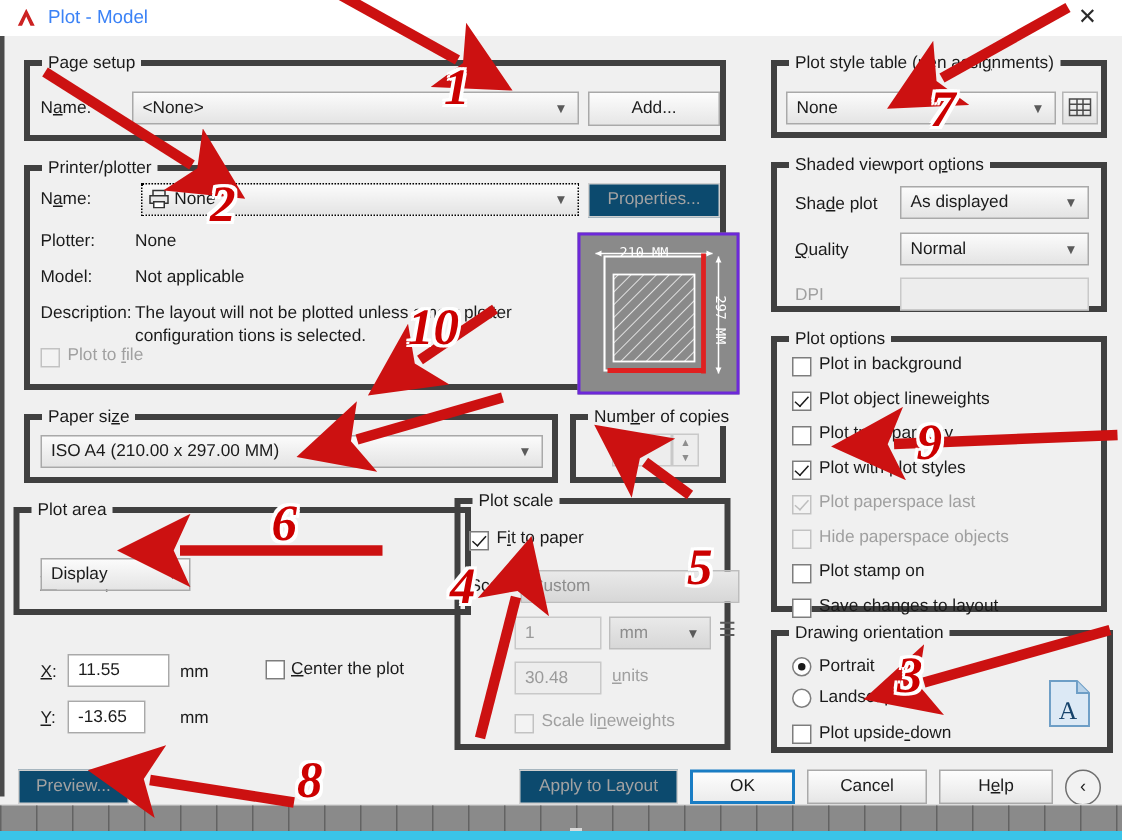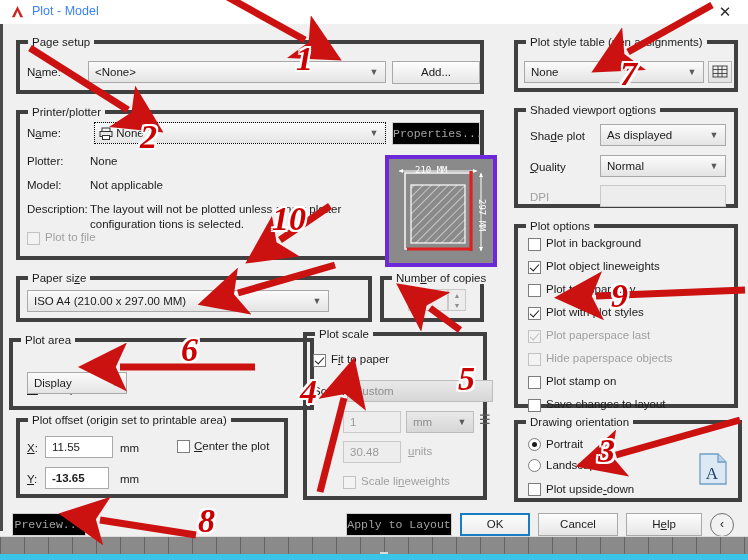--- a/index.html
+++ b/index.html
@@ -46,21 +46,21 @@
   .combo.focus{border:1px dotted #000;background:linear-gradient(#fbfbfb,#e4e4e4);}
 
   .txt{position:absolute;box-sizing:border-box;border:1px solid #a9a9a9;background:#fff;
     height:22px;line-height:20px;font-size:11.5px;color:#1b1b1b;padding-left:6px;
     white-space:nowrap;overflow:hidden;cursor:text;}
   .txt.dis{background:#ededed;border-color:#c9c9c9;color:#9a9a9a;}
 
   .btn{position:absolute;box-sizing:border-box;border:1px solid #a9a9a9;
     background:linear-gradient(#fdfdfd,#e6e6e6);font-size:11.5px;color:#1b1b1b;
     text-align:center;height:23px;line-height:21px;cursor:pointer;}
-  .btn.dis{color:#a2a2a2;background:#000000;border-color:#cfcfcf;font-family:Liberation Mono, monospace;}
+  .btn.dis{color:#a2a2a2;background:#0c4a6e;border-color:#cfcfcf;}
   .btn.def{border:2px solid #1a7dc4;line-height:19px;background:linear-gradient(#fdfdfd,#ececec);}
 
   
   .cb{position:absolute;width:13px;height:13px;box-sizing:border-box;
     border:1px solid #7d7d7d;background:#fff;cursor:pointer;}
   .cb.dis{border-color:#c2c2c2;background:#f3f3f3;}
   .cb.on:after{content:"";position:absolute;left:3px;top:0px;width:4px;height:8px;
     border:solid #1b1b1b;border-width:0 1.6px 1.6px 0;transform:rotate(42deg);}
   .cb.on.dis:after{border-color:#bdbdbd;}
   .rd{position:absolute;width:13px;height:13px;box-sizing:border-box;border-radius:50%;
@@ -68,21 +68,21 @@
   .rd.on:after{content:"";position:absolute;left:3px;top:3px;width:5px;height:5px;
     border-radius:50%;background:#1b1b1b;}
 
   
   .spin{position:absolute;width:18px;box-sizing:border-box;border:1px solid #c9c9c9;
     background:#ededed;height:22px;cursor:pointer;}
   .spin div{height:10px;display:flex;align-items:center;justify-content:center;
     font-size:7px;color:#8d8d8d;}
 
   
-  .paperprev{position:absolute;background:#8a8a8a;border:4px solid #6d28d9;}
+  .paperprev{position:absolute;background:#8a8a8a;border:2px solid #6d28d9;}
   .penbtn{position:absolute;box-sizing:border-box;border:1px solid #b5b5b5;
     background:linear-gradient(#f7f7f7,#e2e2e2);cursor:pointer;}
   .aicon{position:absolute;}
   .arrowbtn{position:absolute;width:22px;height:22px;border-radius:50%;
     border:1px solid #6f6f6f;background:#f2f2f2;text-align:center;line-height:20px;
     font-size:12px;color:#1b1b1b;cursor:pointer;}
   .menuico{position:absolute;font-size:13px;color:#5a5a5a;}
 
   
   .anno{position:absolute;font-family:"Liberation Serif",serif;font-weight:bold;
@@ -164,21 +164,21 @@
       <text x="26" y="14" font-family="DejaVu Sans Mono, monospace" font-size="9" fill="#ffffff">210 MM</text>
       <text x="90" y="40" font-family="DejaVu Sans Mono, monospace" font-size="9" fill="#ffffff" transform="rotate(90 90 40)">297 MM</text>
       <line x1="82" y1="12" x2="82" y2="92" stroke="#e02020" stroke-width="3.2"></line>
       <line x1="18" y1="90" x2="83" y2="90" stroke="#e02020" stroke-width="3.2"></line>
     </svg>
   </div>
 
   <div class="grp" style="left:16px;top:276px;width:356px;height:46px;">
     <span class="glabel">Paper si<u>z</u>e</span>
   </div>
-  <div class="combo" style="left:27px;top:290px;width:302px;">
+  <div class="combo" style="left:27px;top:290px;width:335px;">
     <span class="cv">ISO A4 (210.00 x 297.00 MM)</span>
     <span class="arw">▼</span>
   </div>
 
   <div class="grp" style="left:380px;top:276px;width:104px;height:46px;">
     <span class="glabel">Num<u>b</u>er of copies</span>
   </div>
   <div class="txt dis" style="left:408px;top:289px;width:40px;">
     <span>1</span>
   </div>
@@ -217,33 +217,30 @@
   <div class="menuico" style="left:479px;top:412px;">☰</div>
 
   <div class="txt dis" style="left:343px;top:441px;width:58px;">
     <span>30.48</span>
   </div>
   <div class="lbl dis" style="left:408px;top:445px;"><u>u</u>nits</div>
 
   <div class="cb dis" style="left:343px;top:476px;"></div>
   <div class="lbl dis" style="left:361px;top:475px;">Scale li<u>n</u>eweights</div>
 
-  <div class="grp" style="left:16px;top:418px;width:272px;height:80px;">
-    <span class="glabel">Plot offset (origin set to printable area)</span>
-  </div>
   <div class="lbl" style="left:27px;top:442px;"><u>X</u>:</div>
   <div class="txt" style="left:45px;top:436px;width:68px;">
     <span>11.55</span>
   </div>
   <div class="lbl" style="left:120px;top:442px;">mm</div>
   <div class="cb" style="left:177px;top:440px;"></div>
   <div class="lbl" style="left:194px;top:440px;"><u>C</u>enter the plot</div>
 
   <div class="lbl" style="left:27px;top:473px;"><u>Y</u>:</div>
-  <div class="txt" style="left:45px;top:467px;width:64px;font-weight:bold;">
+  <div class="txt" style="left:45px;top:467px;width:52px;">
     <span>-13.65</span>
   </div>
   <div class="lbl" style="left:120px;top:473px;">mm</div>
 
   <div class="grp" style="left:514px;top:40px;width:224px;height:52px;">
     <span class="glabel">Plot style table (pen assi<u>g</u>nments)</span>
   </div>
   <div class="combo" style="left:524px;top:61px;width:180px;">
     <span class="cv">None</span>
     <span class="arw">▼</span>

